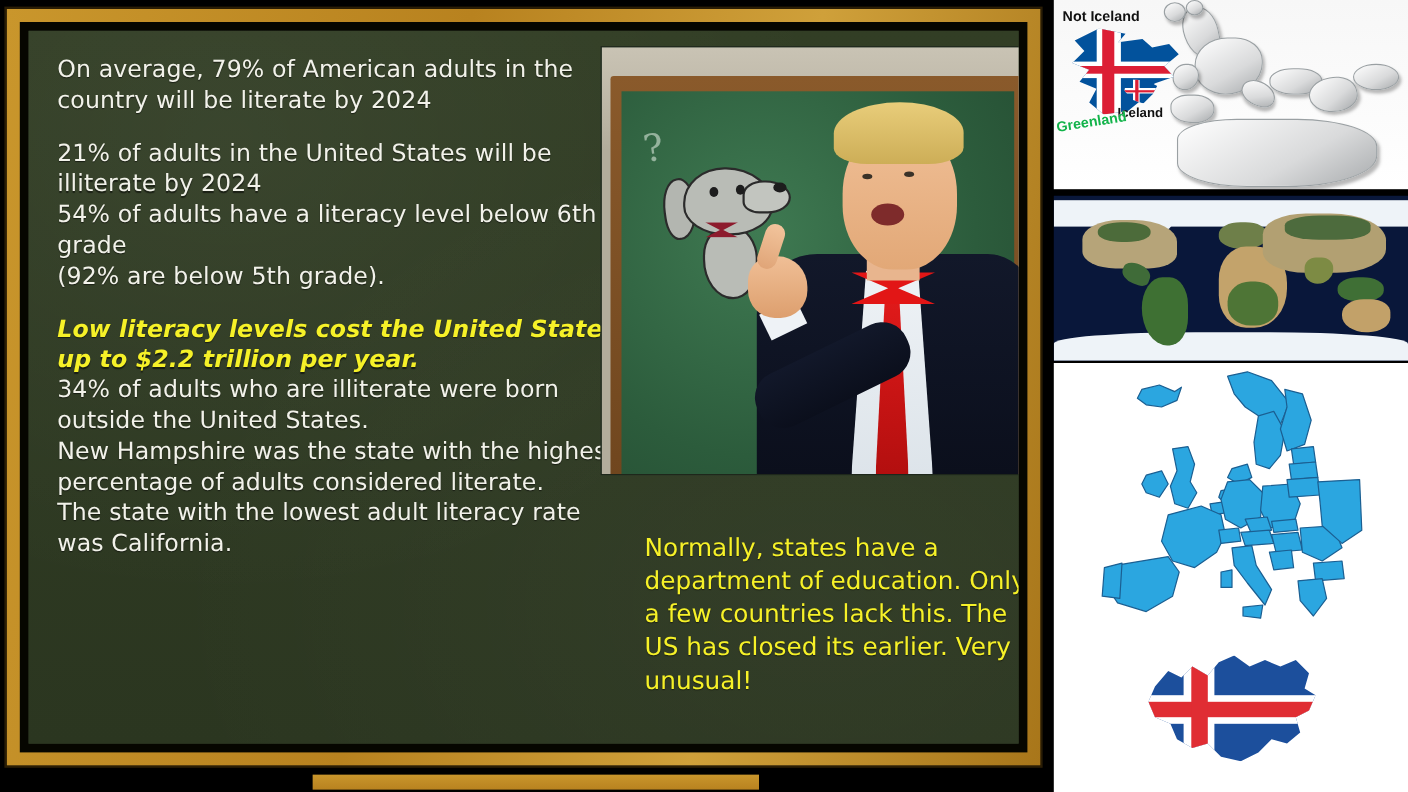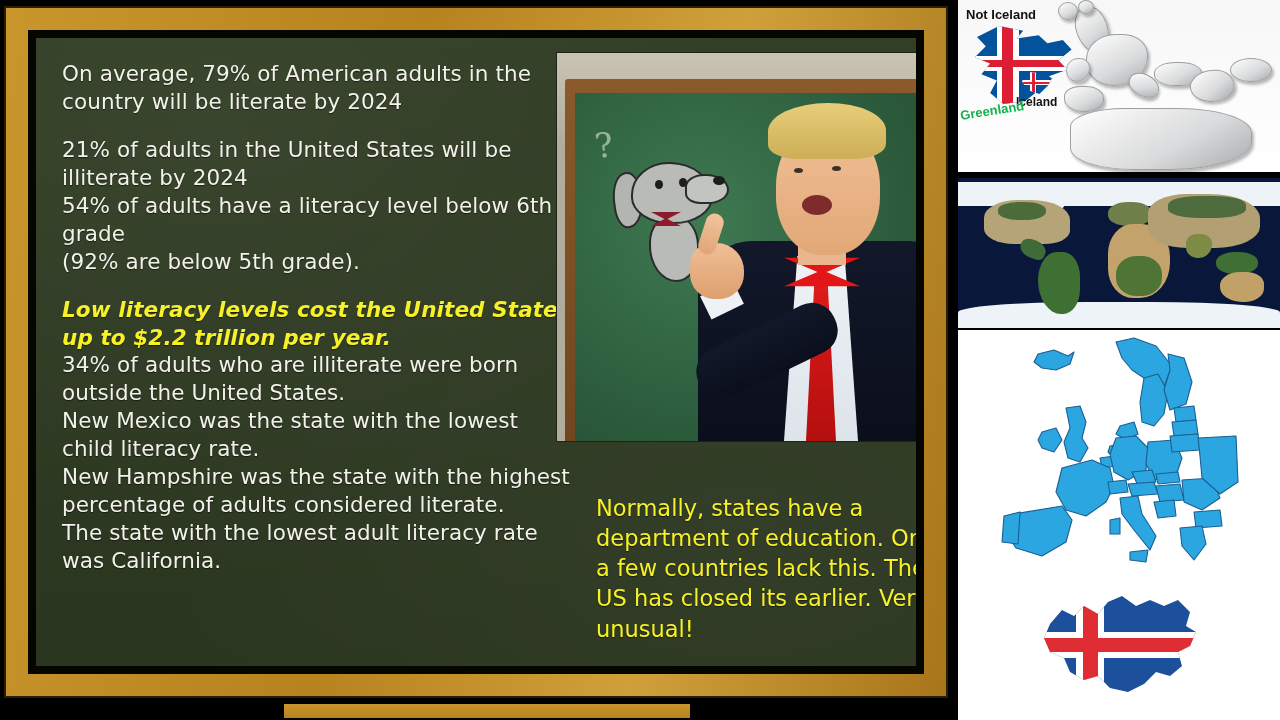--- a/index.html
+++ b/index.html
@@ -2,21 +2,21 @@
 <html><head>
 <meta charset="utf-8">
 <style>
   html,body{margin:0;padding:0;background:#000;}
   body{width:1280px;height:720px;overflow:hidden;font-family:"DejaVu Sans",sans-serif;}
   #stage{position:relative;width:1280px;height:720px;background:#000;}
 
   
   .frame-outer{position:absolute;left:4px;top:6px;width:944px;height:692px;
     background:linear-gradient(100deg,#c9962c 0%,#b8821f 40%,#cfa03a 70%,#a8761a 100%);
-    border:2px solid #2a1d05;box-sizing:border-box;padding:22px;}
+    border:2px solid #2a1d05;box-sizing:border-box;padding:12px;}
   .frame-inner{position:relative;width:100%;height:100%;background:#060600;
     box-sizing:border-box;padding:8px;}
   .board{position:relative;width:100%;height:100%;
     background:#2f3b23;
     background-image:
       radial-gradient(ellipse at 20% 15%, rgba(255,255,255,.045), rgba(0,0,0,0) 55%),
       radial-gradient(ellipse at 80% 80%, rgba(255,255,255,.03), rgba(0,0,0,0) 60%),
       linear-gradient(#323e25,#2b3620);
     box-sizing:border-box;overflow:hidden;}
 
@@ -139,21 +139,20 @@
 
         <div class="board-text">
           <p>On average, 79% of American adults in the country will be literate by 2024</p>
           <div class="gap"></div>
           <p>21% of adults in the United States will be illiterate by 2024</p>
           <p>54% of adults have a literacy level below 6th grade</p>
           <p>(92% are below 5th grade).</p>
           <div class="gap"></div>
           <p class="hl">Low literacy levels cost the United States up to $2.2 trillion per year.</p>
           <p>34% of adults who are illiterate were born outside the United States.</p>
-          <p>New Mexico was the state with the lowest child literacy rate.</p>
           <p>New Hampshire was the state with the highest percentage of adults considered literate.</p>
           <p>The state with the lowest adult literacy rate was California.</p>
         </div>
 
         <div class="note-yellow">Normally, states have a department of education. Only a few countries lack this. The US has closed its earlier. Very unusual!</div>
 
         <div class="photo">
           <div class="ph-wall"></div>
           <div class="ph-frame"></div>
           <div class="ph-chalk"></div>

